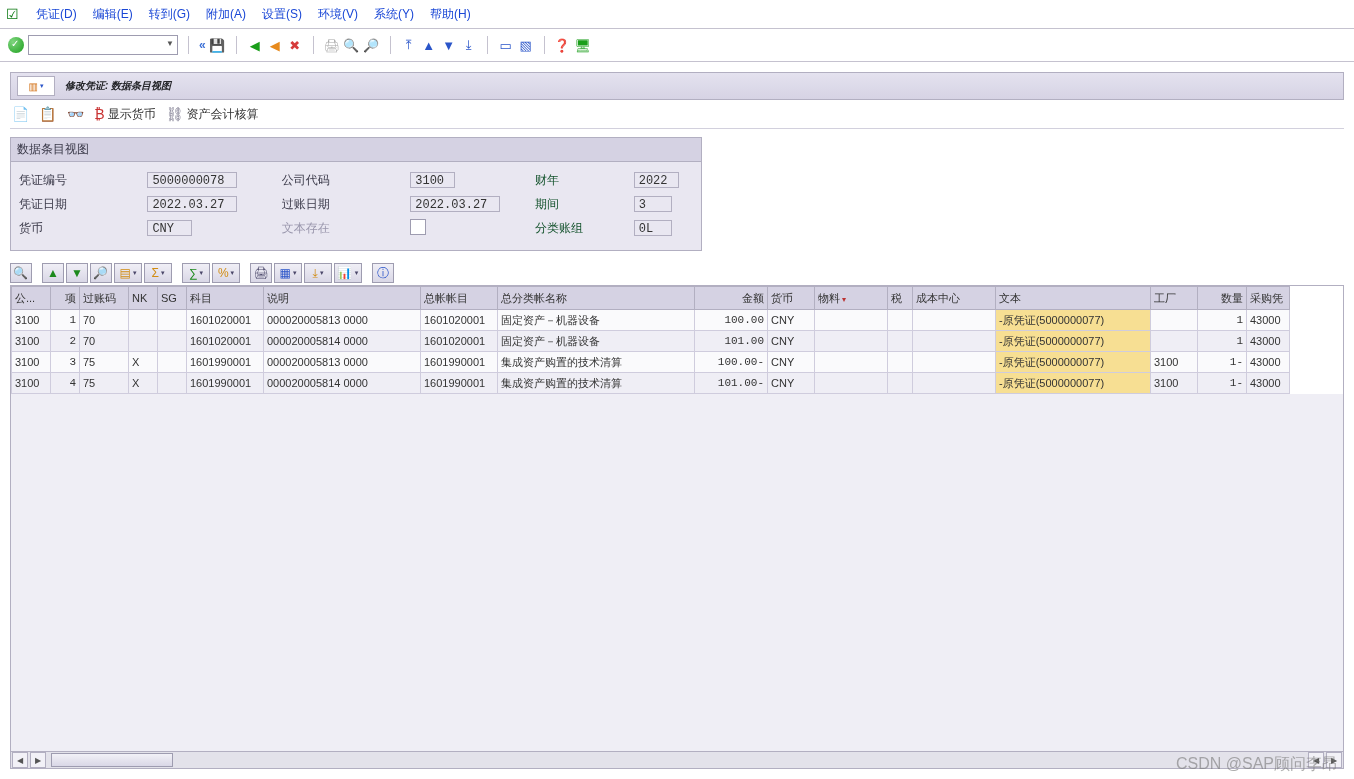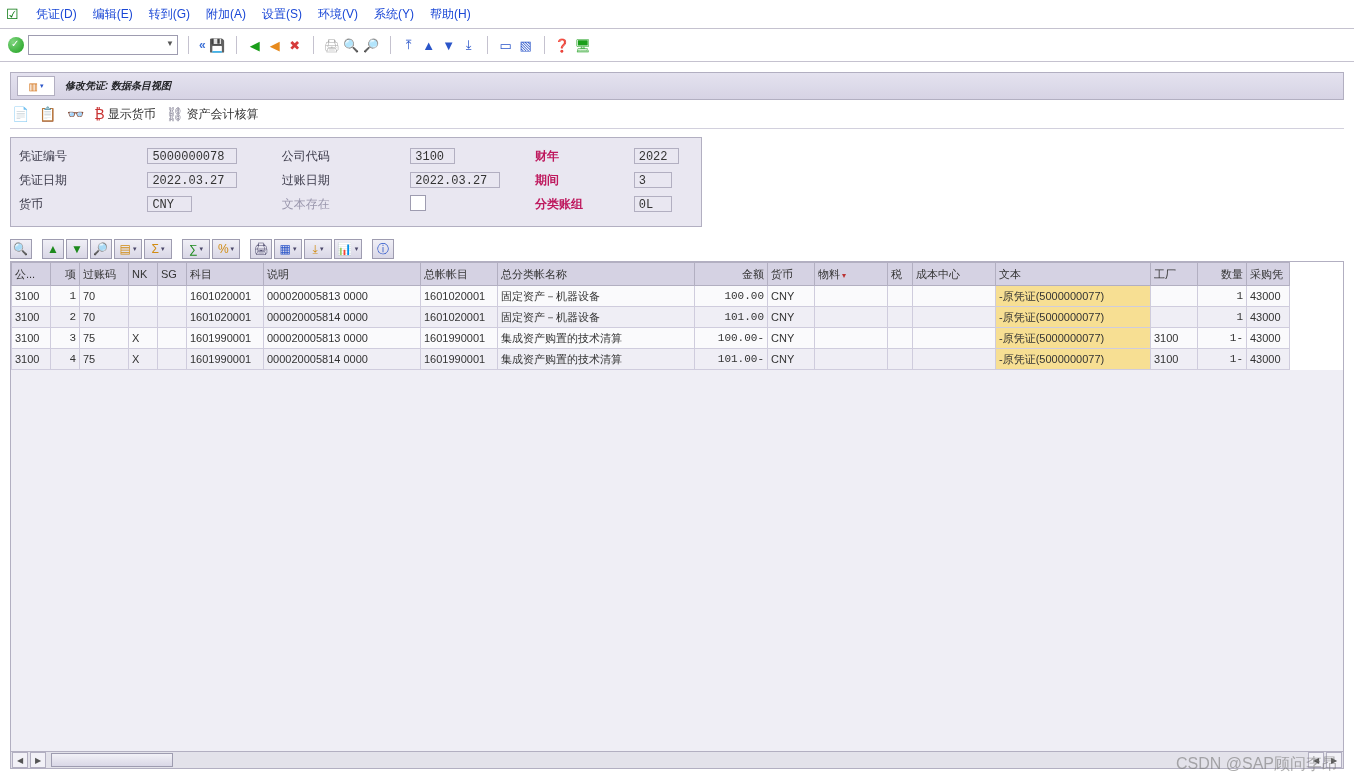--- a/index.html
+++ b/index.html
@@ -177,21 +177,21 @@
   }
   .form-row {
     display: flex;
     align-items: center;
     height: 24px;
   }
   .fcol-lbl1 { width: 130px; color:#3b3a4a; }
   .fcol-val1 { width: 130px; }
   .fcol-lbl2 { width: 130px; padding-left:6px; color:#3b3a4a; }
   .fcol-val2 { width: 110px; }
-  .fcol-lbl3 { width: 100px; padding-left:16px; color:#be185d;font-weight:bold; }
+  .fcol-lbl3 { width: 100px; padding-left:16px; color:#14532d; }
   .fcol-val3 { width: 60px; }
   .ro-field {
     border: 1px solid #b2afc1;
     background: #e9e7f1;
     padding: 1px 4px;
     height: 16px;
     display: inline-block;
     box-sizing: border-box;
     font-family: "Courier New", monospace;
     font-size: 12px;
@@ -393,20 +393,21 @@
         <span class="apptb-icon mini-red">₿</span>
         <span>显示货币</span>
       </span>
       <span class="apptb-btn">
         <span class="apptb-icon mini-chain">⛓</span>
         <span>资产会计核算</span>
       </span>
     </div>
 
     <div class="header-group">
+      <div class="group-title">数据条目视图</div>
       <div class="form-body">
         <div class="form-row">
           <span class="fcol-lbl1">凭证编号</span>
           <span class="fcol-val1"><span class="ro-field w90">5000000078</span></span>
           <span class="fcol-lbl2">公司代码</span>
           <span class="fcol-val2"><span class="ro-field w45">3100</span></span>
           <span class="fcol-lbl3">财年</span>
           <span class="fcol-val3"><span class="ro-field w45">2022</span></span>
         </div>
         <div class="form-row">

